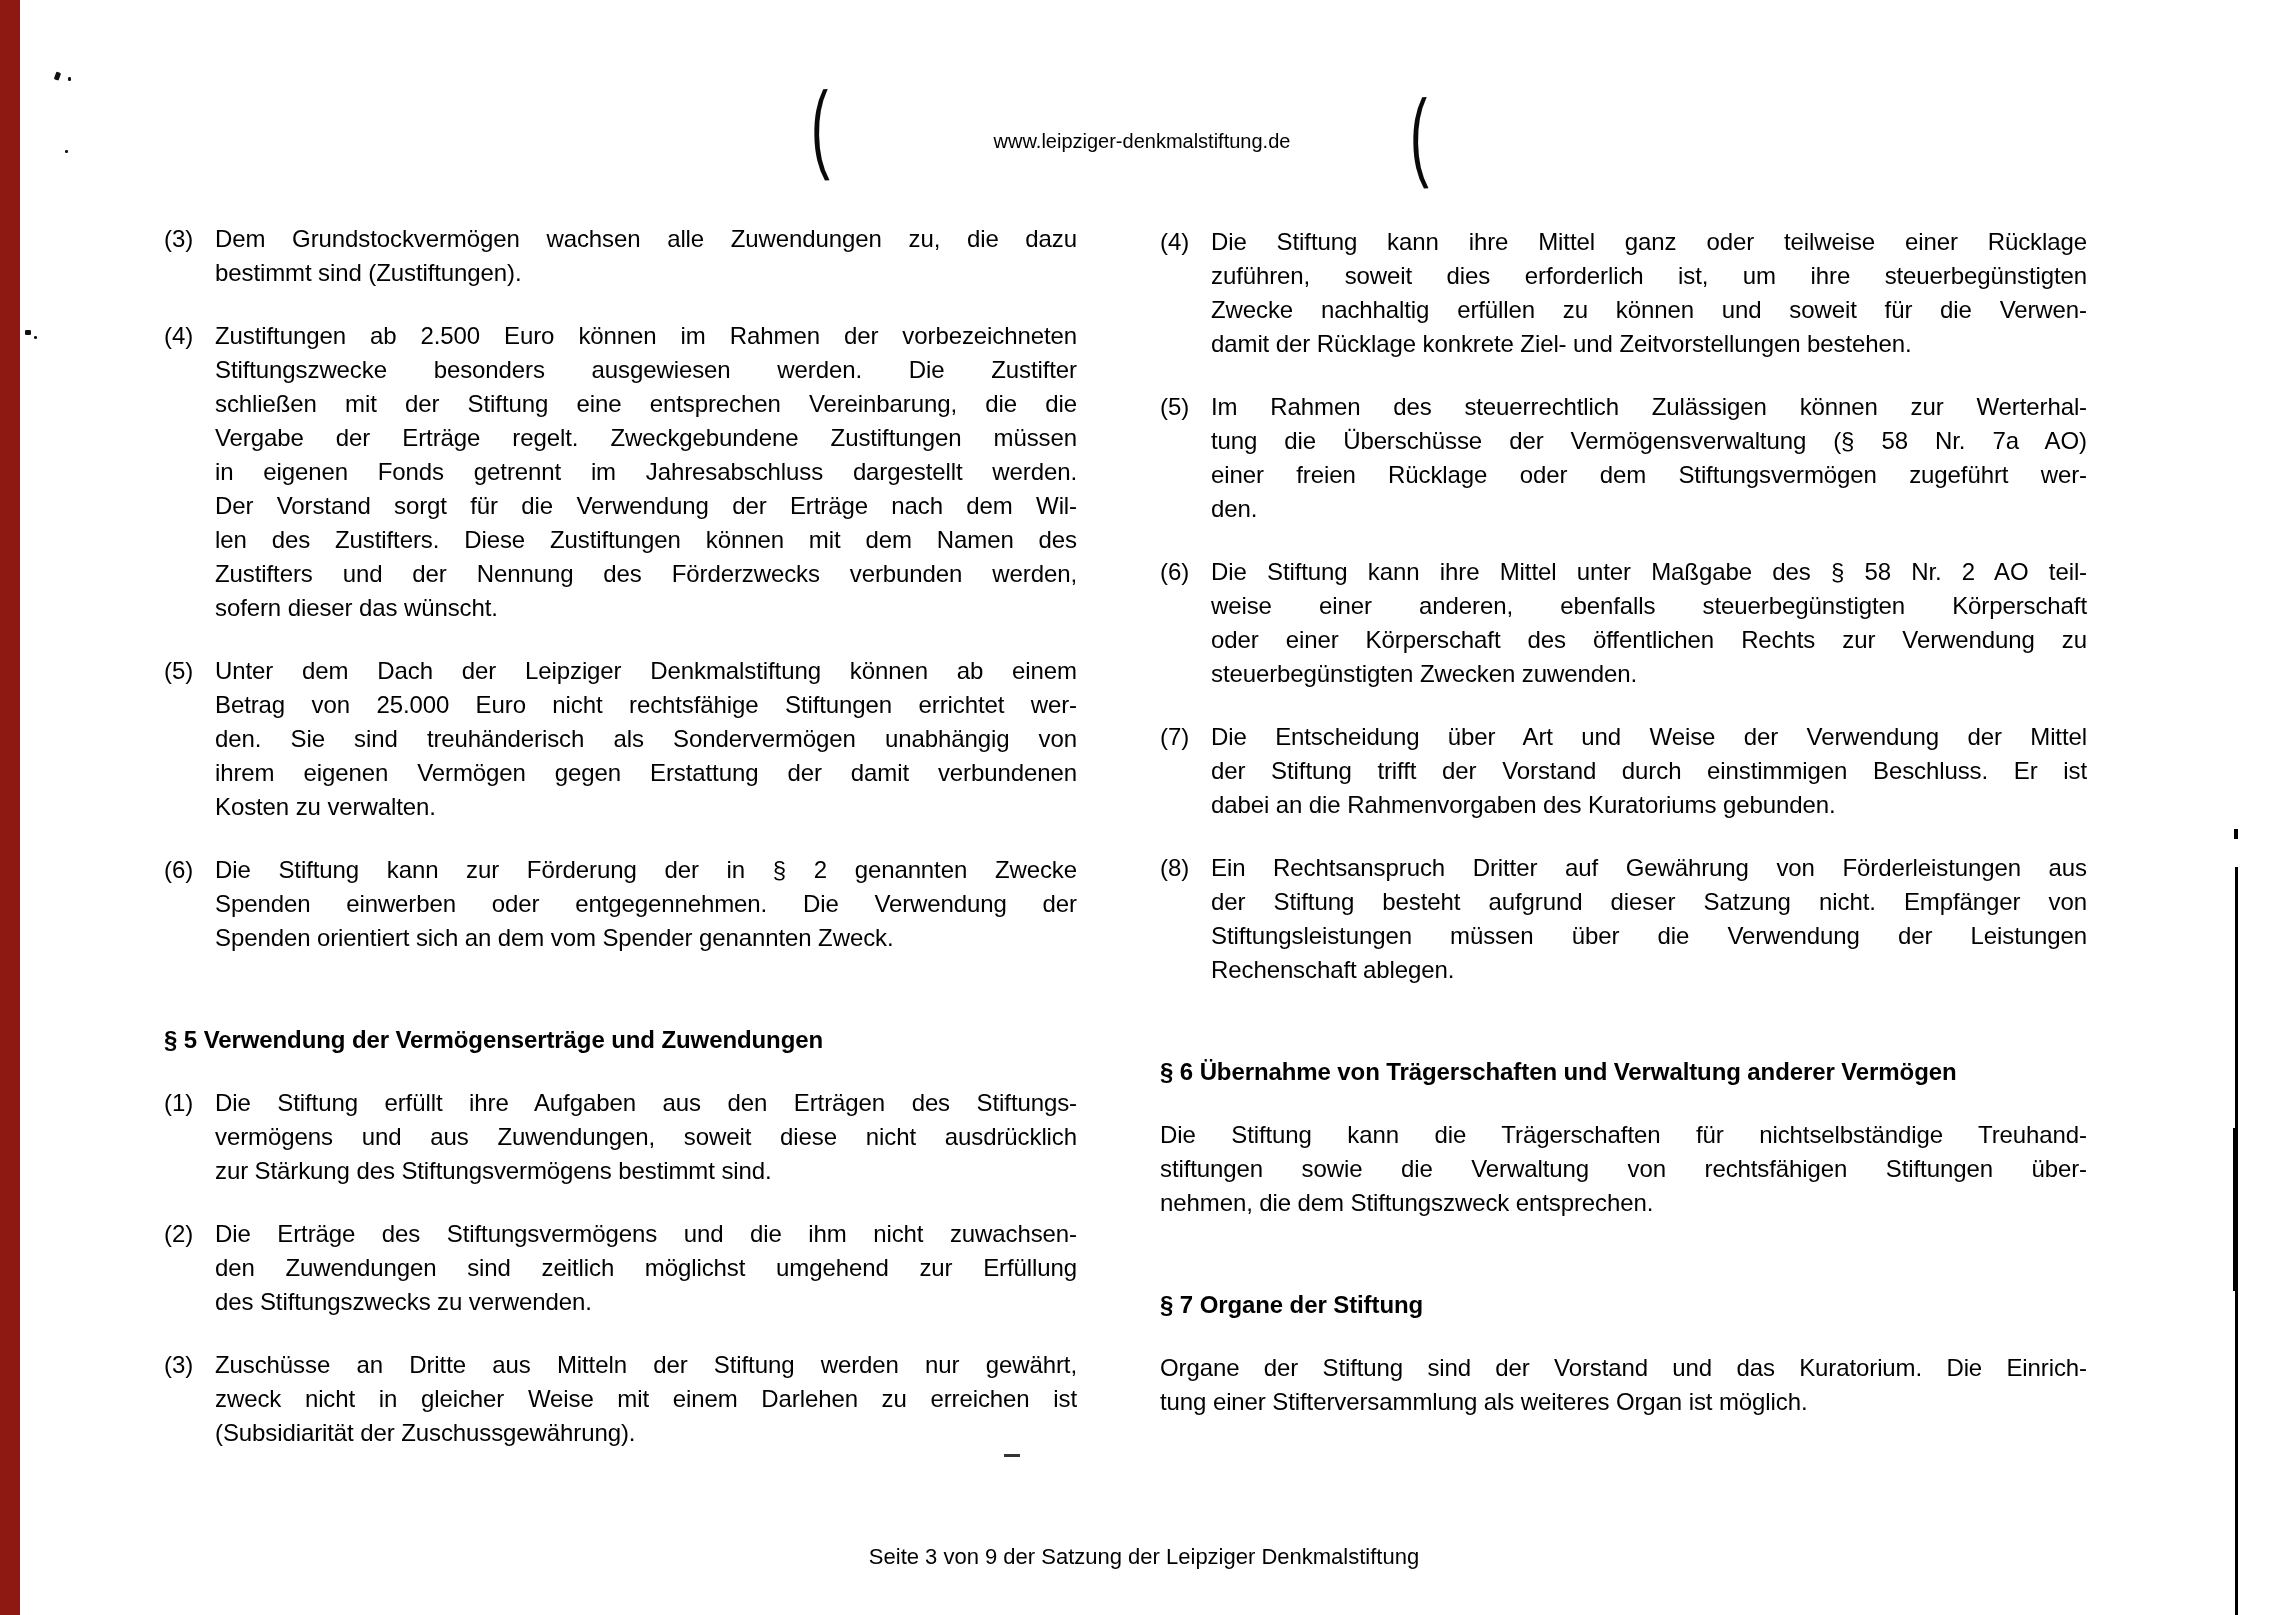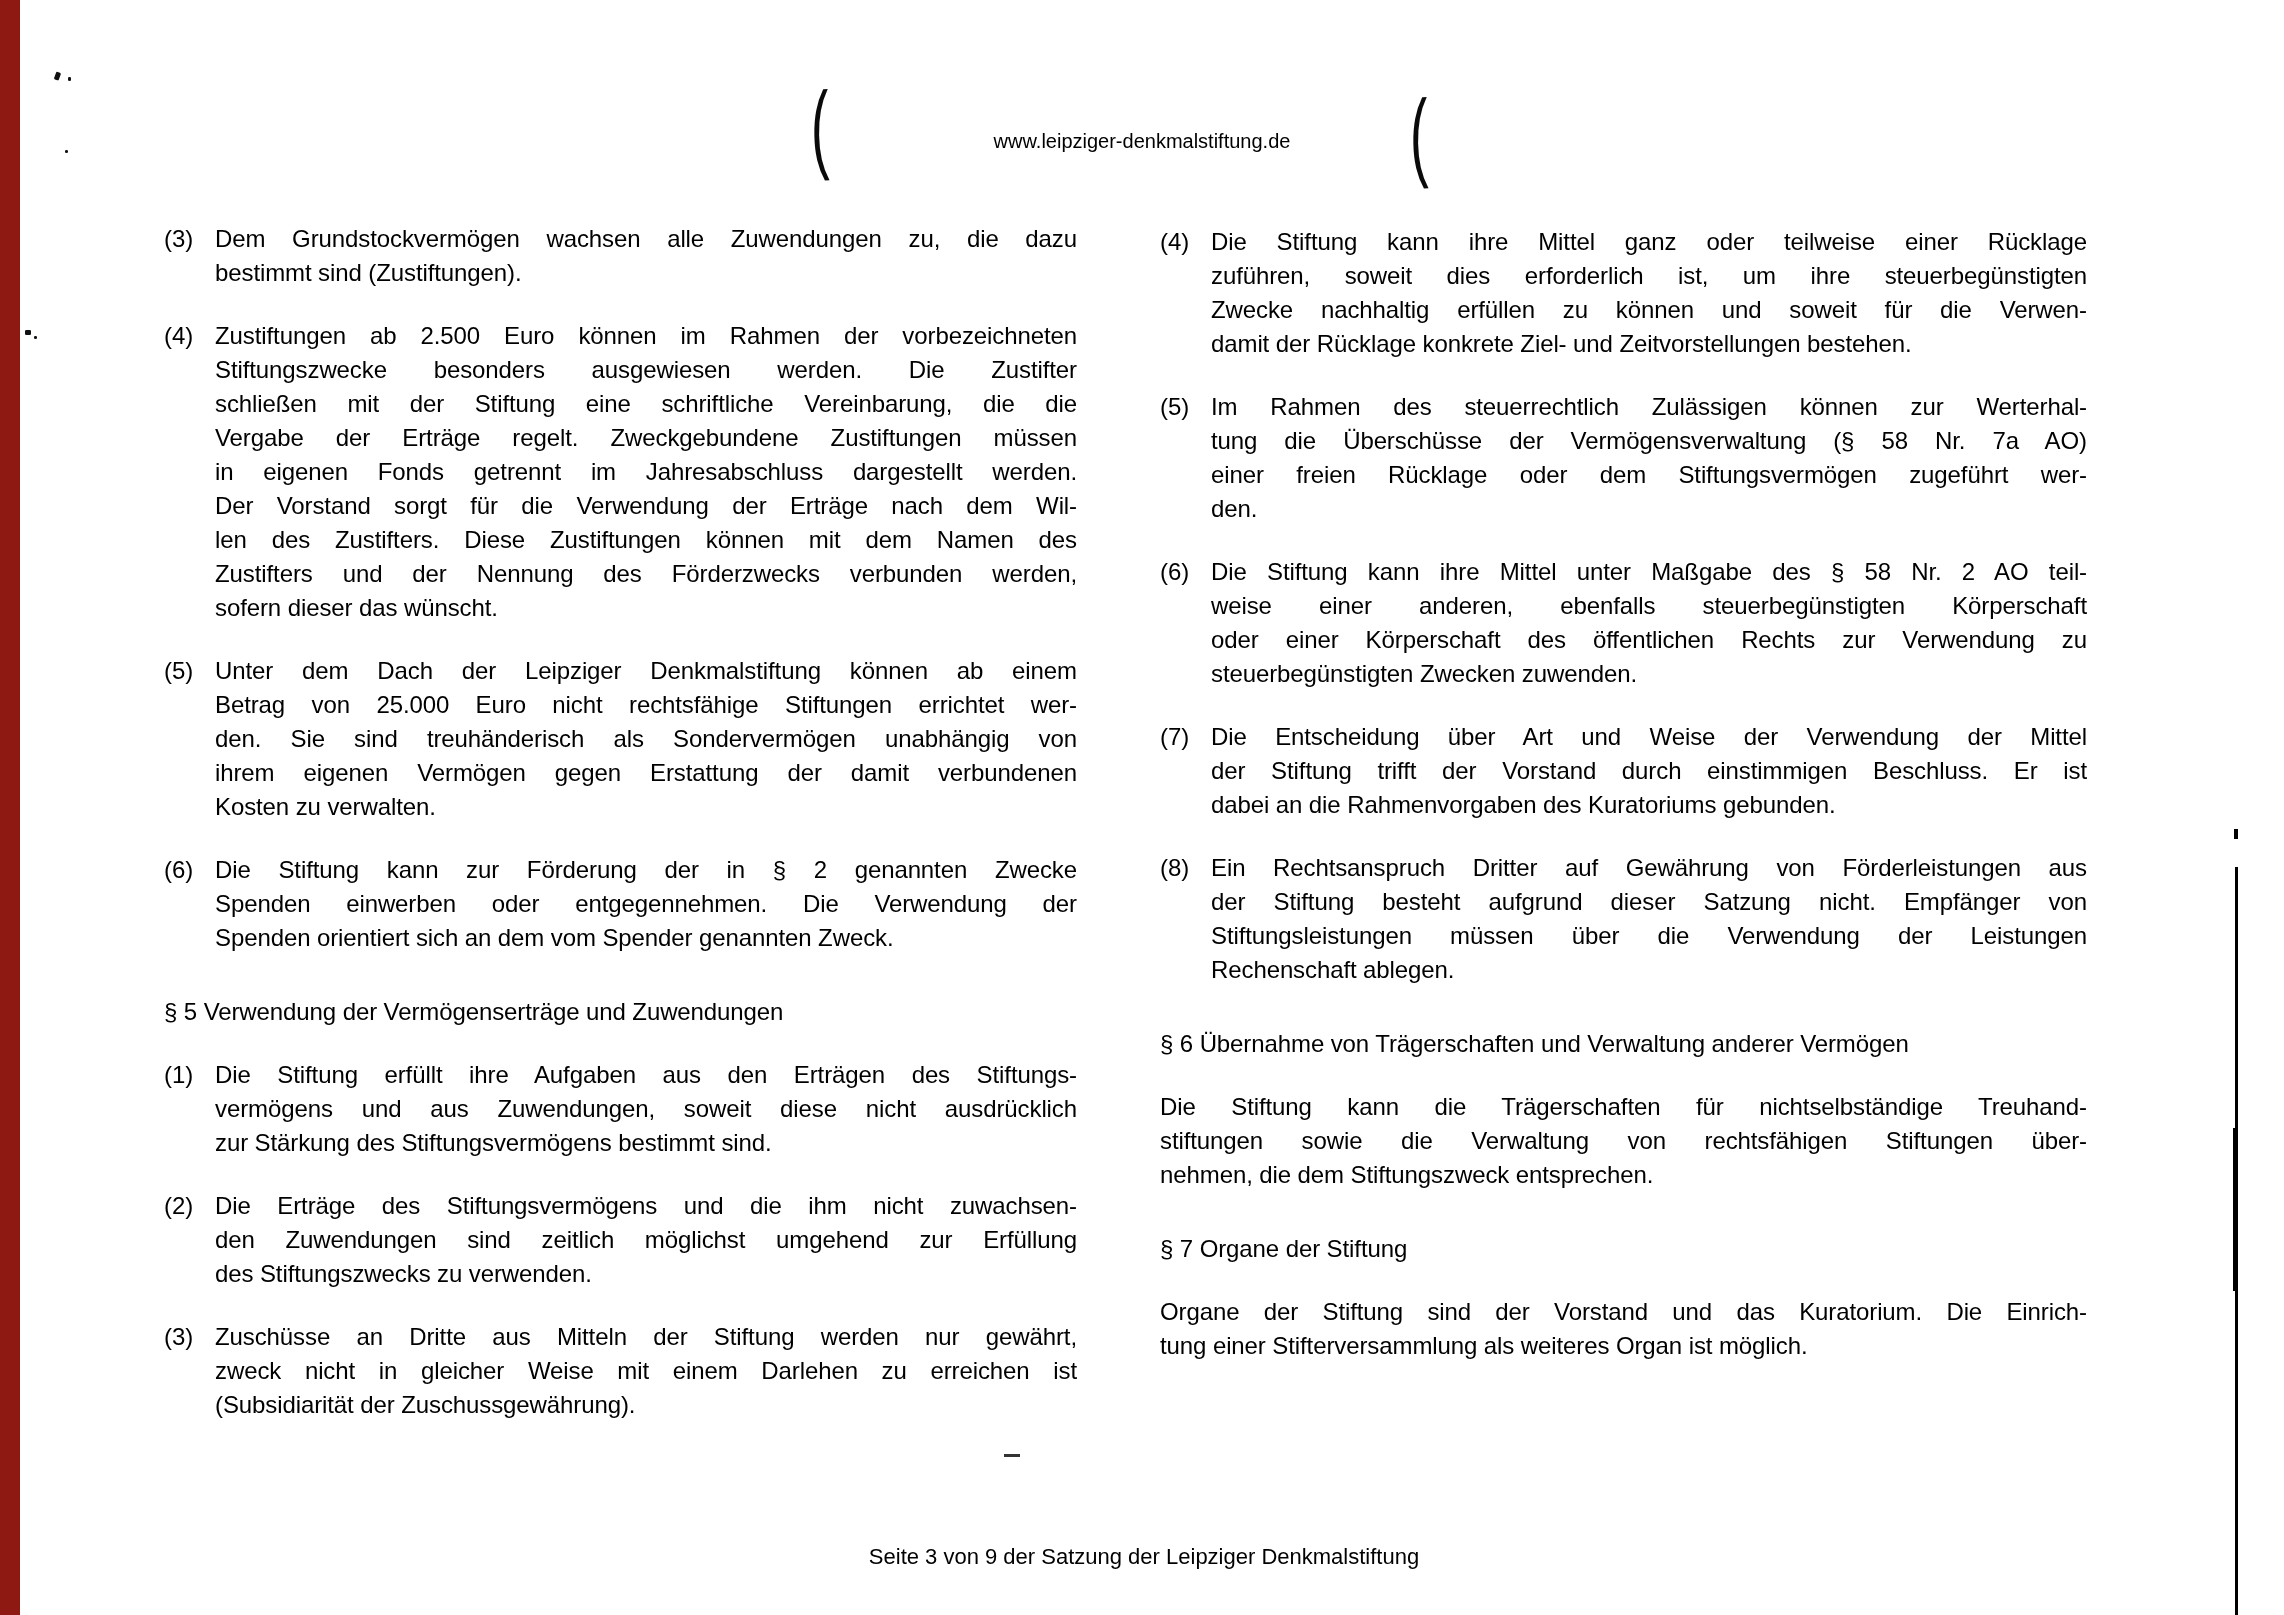--- a/index.html
+++ b/index.html
@@ -37,21 +37,21 @@
 
   .para, .heading {
     font-size: 24px;
     line-height: 34px;
     letter-spacing: -0.1px;
   }
   .para { position: relative; padding-left: 51px; margin: 0 0 29px 0; }
   .para.nonum { padding-left: 0; }
   .para .num { position: absolute; left: 0; top: 0; }
 
-  .heading { font-weight: normal; margin: 40px 0 29px 0; white-space: nowrap; }
+  .heading { font-weight: bold; margin: 68px 0 29px 0; white-space: nowrap; }
   .col > .heading:first-child, .col > .para:first-child { margin-top: 0; }
 
   .text-line { display: block; text-align: justify; text-align-last: justify; }
   .text-line.last { text-align-last: left; }
 
   
   .paren-mark {
     position: absolute;
     font-size: 98px; line-height: 98px;
     font-family: "Liberation Sans", sans-serif;
@@ -96,21 +96,21 @@
 <div class="col col-left">
     <div class="para">
       <span class="num">(3)</span>
       <span class="text-line">Dem Grundstockvermögen wachsen alle Zuwendungen zu, die dazu</span>
       <span class="text-line last">bestimmt sind (Zustiftungen).</span>
     </div>
     <div class="para">
       <span class="num">(4)</span>
       <span class="text-line">Zustiftungen ab 2.500 Euro können im Rahmen der vorbezeichneten</span>
       <span class="text-line">Stiftungszwecke besonders ausgewiesen werden. Die Zustifter</span>
-      <span class="text-line">schließen mit der Stiftung eine schriftliche Vereinbarung, die die</span>
+      <span class="text-line">schließen mit der Stiftung eine entsprechen Vereinbarung, die die</span>
       <span class="text-line">Vergabe der Erträge regelt. Zweckgebundene Zustiftungen müssen</span>
       <span class="text-line">in eigenen Fonds getrennt im Jahresabschluss dargestellt werden.</span>
       <span class="text-line">Der Vorstand sorgt für die Verwendung der Erträge nach dem Wil-</span>
       <span class="text-line">len des Zustifters. Diese Zustiftungen können mit dem Namen des</span>
       <span class="text-line">Zustifters und der Nennung des Förderzwecks verbunden werden,</span>
       <span class="text-line last">sofern dieser das wünscht.</span>
     </div>
     <div class="para">
       <span class="num">(5)</span>
       <span class="text-line">Unter dem Dach der Leipziger Denkmalstiftung können ab einem</span>

